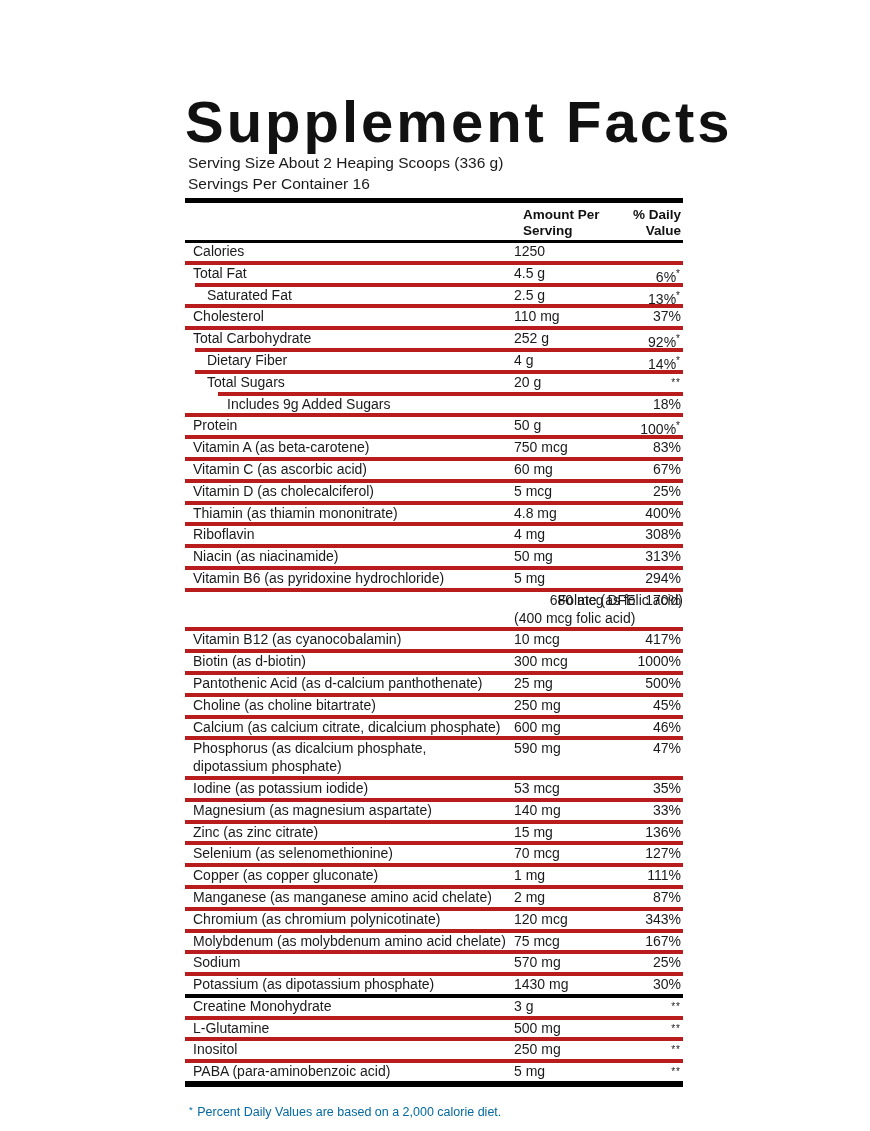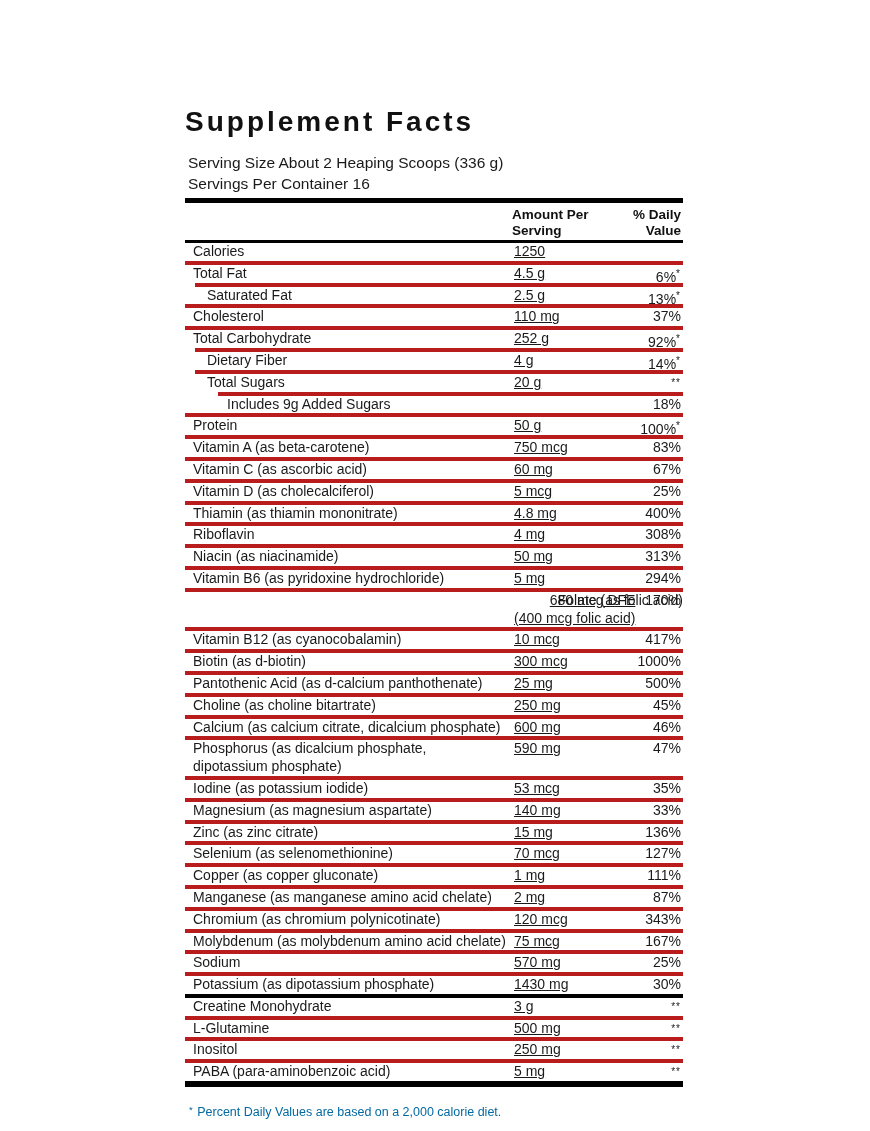--- a/index.html
+++ b/index.html
@@ -14,21 +14,21 @@
     -webkit-font-smoothing: antialiased;
   }
   .label {
     position: absolute;
     left: 185px;
     top: 99px;
     width: 498px;
   }
   .title {
     margin: 0;
-    font-size: 28px;
+    font-size: 58px;
     line-height: 45px;
     font-weight: bold;
     letter-spacing: 3px;
     color: #111;
     white-space: nowrap;
   }
   .serving-block { margin-top: 8px; }
   .serving {
     font-size: 15.5px;
     line-height: 21px;
@@ -46,21 +46,21 @@
   }
   .ch-amt, .ch-dv {
     position: absolute;
     top: 4px;
     font-weight: bold;
     font-size: 13.5px;
     line-height: 15.5px;
     white-space: pre-line;
     color: #111;
   }
-  .ch-amt { left: 327px; }
+  .ch-amt { left: 338px; }
   .ch-dv  { right: 2px; text-align: right; }
   .section .row { position: relative; border-top: 4px solid #b91c1c; }
   .section .row:first-child { border-top: none; }
   .row {
     font-size: 14px;
     line-height: 17.8px;
   }
   .row .nm {
     display: inline-block;
     padding-left: 8px;
@@ -68,21 +68,20 @@
   }
   .row.i1 { margin-left: 10px; }
   .row.i1 .nm { padding-left: 12px; }
   .row.i2 { margin-left: 33px; }
   .row.i2 .nm { padding-left: 9px; }
   .row .amt {
     position: absolute;
     left: 329px;
     top: 0;
     white-space: pre-line;
-    text-decoration: underline;
   }
   .row.i1 .amt { left: 319px; }
   .row .dv {
     position: absolute;
     right: 2px;
     top: 0;
   }
   .ast {
     font-size: 10px;
     vertical-align: 5px;

